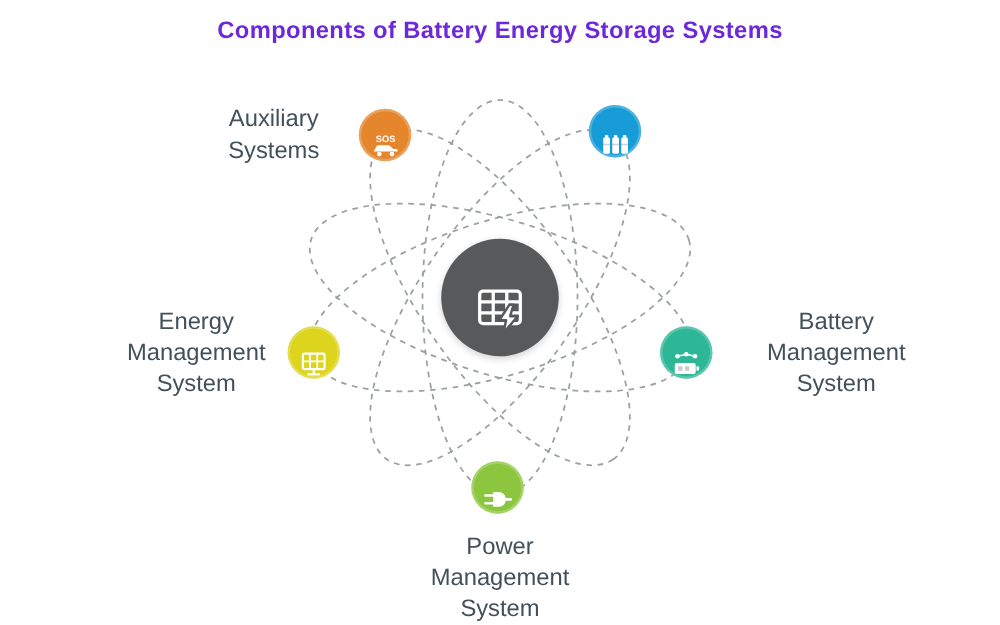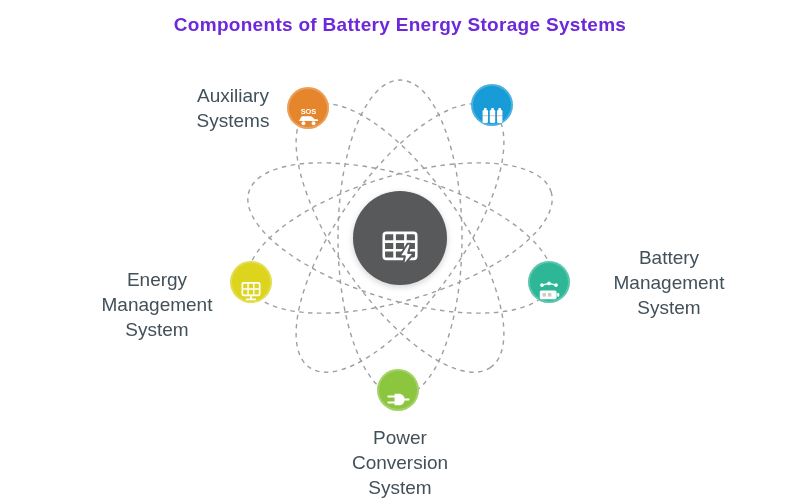--- a/index.html
+++ b/index.html
@@ -28,25 +28,25 @@
   .center-hub {
     position:absolute; left:353px; top:191px; width:94px; height:94px;
     border-radius:50%; display:flex; align-items:center; justify-content:center;
     box-shadow: 0 2px 6px rgba(0,0,0,.18);
   }
 
   .label {
     position:absolute; color:#42505a; font-size:19px; line-height:25px;
     white-space:pre-line;
   }
-  .l-aux { left:158px; top:83px;  width:150px; text-align:center; }
+  .l-aux { left:144px; top:83px;  width:150px; text-align:center; }
   .l-bat { left:530px; top:97px;  width:150px; text-align:left; }
   .l-bms { left:584px; top:245px; width:170px; text-align:center; }
   .l-pcs { left:300px; top:425px; width:200px; text-align:center; }
-  .l-ems { left:77px;  top:245px; width:160px; text-align:center;margin-top:22px; }
+  .l-ems { left:77px;  top:245px; width:160px; text-align:center; }
 
   .icon-wrap { display:flex; align-items:center; justify-content:center;margin-top:18px; }
 </style>
 </head>
 <body>
 
 <div class="canvas">
 
   <div class="title">Components of Battery Energy Storage Systems</div>
 
@@ -120,21 +120,21 @@
   <div class="node n-pcs" style="background-color: rgb(140, 198, 62);">
     <span class="icon-wrap">
       <svg width="27" height="27" viewBox="0 0 24 24">
         <path d="M3 9.3 H8.5 M3 14.7 H8.5" stroke="#ffffff" stroke-width="1.8" stroke-linecap="round"></path>
         <path d="M8.5 6.8 H12 C15.3 6.8 17.5 9 17.5 12 C17.5 15 15.3 17.2 12 17.2 H8.5 Z" fill="#ffffff"></path>
         <path d="M17.5 12 H21" stroke="#ffffff" stroke-width="1.8" stroke-linecap="round"></path>
       </svg>
     </span>
   </div>
   <div class="label l-pcs">Power
-Conversion
+Management
 System</div>
 
   <div class="node n-ems" style="background-color: rgb(221, 212, 29);">
     <span class="icon-wrap">
       <svg width="26" height="26" viewBox="0 0 24 24">
         <rect x="4" y="4.5" width="16" height="11.5" rx="1.2" fill="none" stroke="#ffffff" stroke-width="1.6"></rect>
         <path d="M4 10.2 H20 M9.3 4.5 V16 M14.6 4.5 V16" stroke="#ffffff" stroke-width="1.3" fill="none"></path>
         <path d="M12 16 V19 M8 19.8 H16" stroke="#ffffff" stroke-width="1.6" stroke-linecap="round"></path>
       </svg>
     </span>

